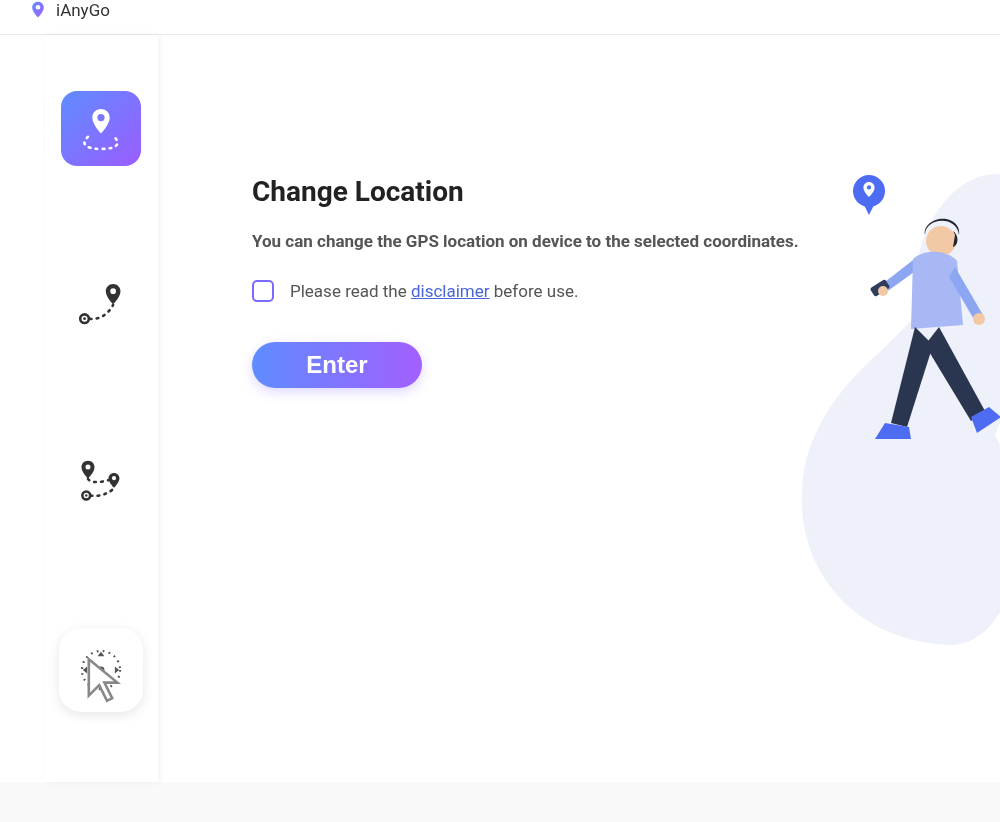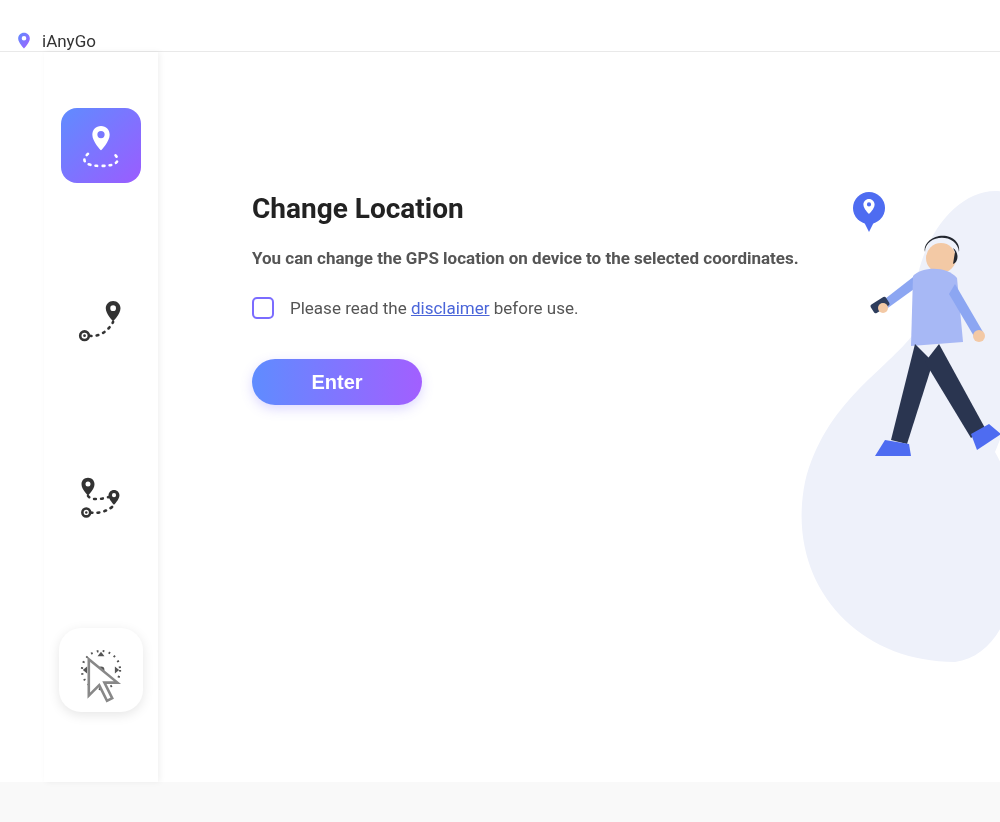--- a/index.html
+++ b/index.html
@@ -16,24 +16,24 @@
     }
     .app-container {
       width: 1000px;
       height: 782px;
       background: #ffffff;
       position: relative;
       display: flex;
       flex-direction: column;
     }
     .header {
-      height: 52px;
-      display: flex;
-      align-items: flex-end;
-      padding-left: 14px;
+      height: 35px;
+      display: flex;
+      align-items: flex-start;
+      padding-left: 28px;
       border-bottom: 1px solid #e9e9e9;
     }
     .logo-wrap {
       display: flex;
       align-items: center;
       gap: 8px;
     }
     .logo-icon svg {
       width: 20px;
       height: 20px;
@@ -139,21 +139,21 @@
       text-decoration: underline;
       cursor: pointer;
     }
     .enter-btn {
       width: 170px;
       height: 46px;
       border: none;
       border-radius: 23px;
       background: linear-gradient(90deg, #5F8CFF 0%, #A25FFF 100%);
       color: #ffffff;
-      font-size: 20px;
+      font-size: 24px;
       font-weight: 600;
       cursor: pointer;
       box-shadow: 0 4px 12px rgba(120,100,255,0.25);
     }
     .illustration {
       position: absolute;
       right: -20px;
       top: 130px;
       width: 225px;
       height: 490px;

